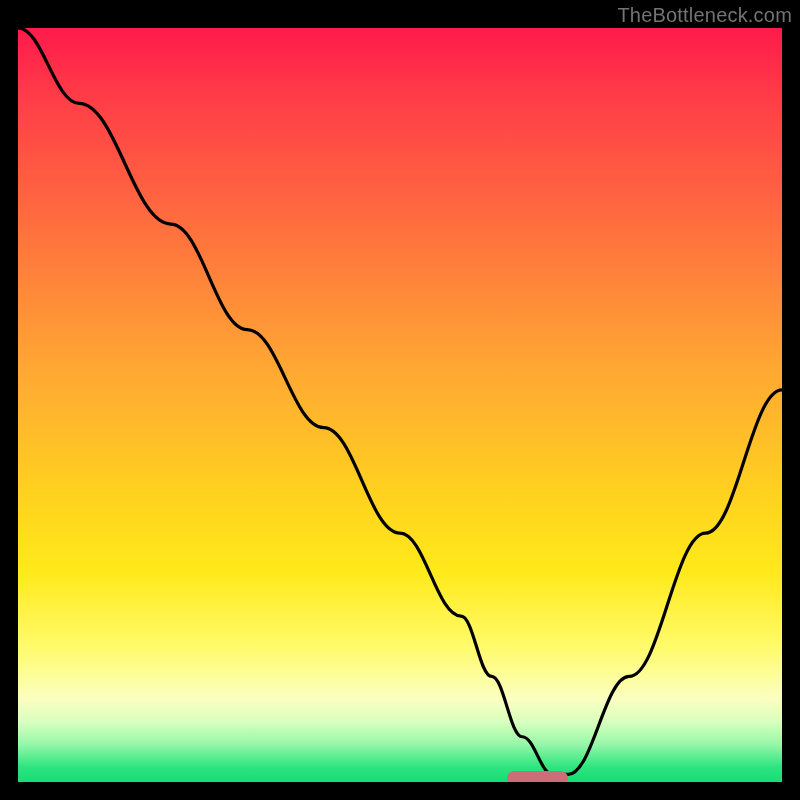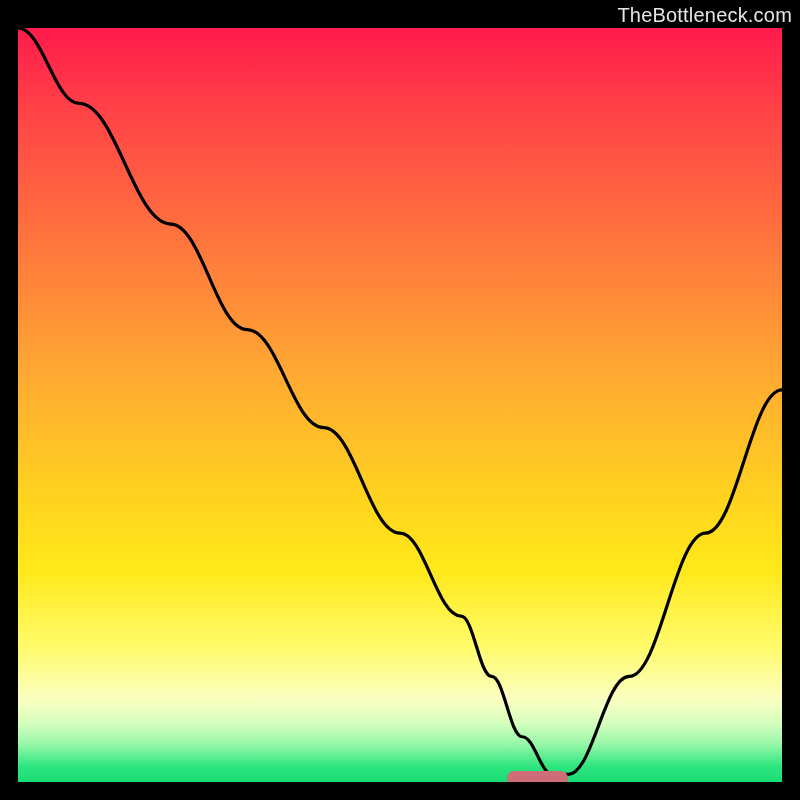--- a/index.html
+++ b/index.html
@@ -14,21 +14,21 @@
   .frame {
     position: relative;
     width: 800px;
     height: 800px;
     background: #000;
   }
   .watermark {
     position: absolute;
     top: 4px;
     right: 8px;
-    color: #e5e5e5;
+    color: #737373;
     font-size: 20px;
     font-weight: 500;
     letter-spacing: 0.2px;
     user-select: none;
   }
   .plot-area {
     position: absolute;
     left: 18px;
     top: 28px;
     width: 764px;

